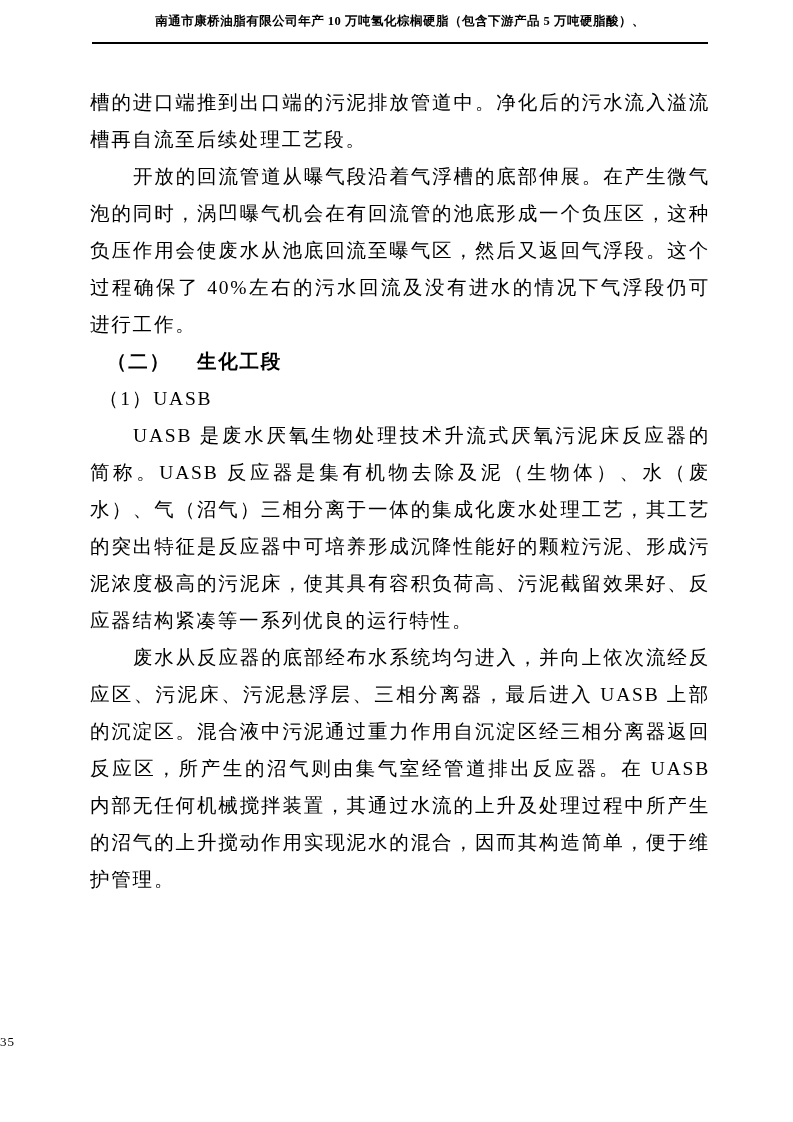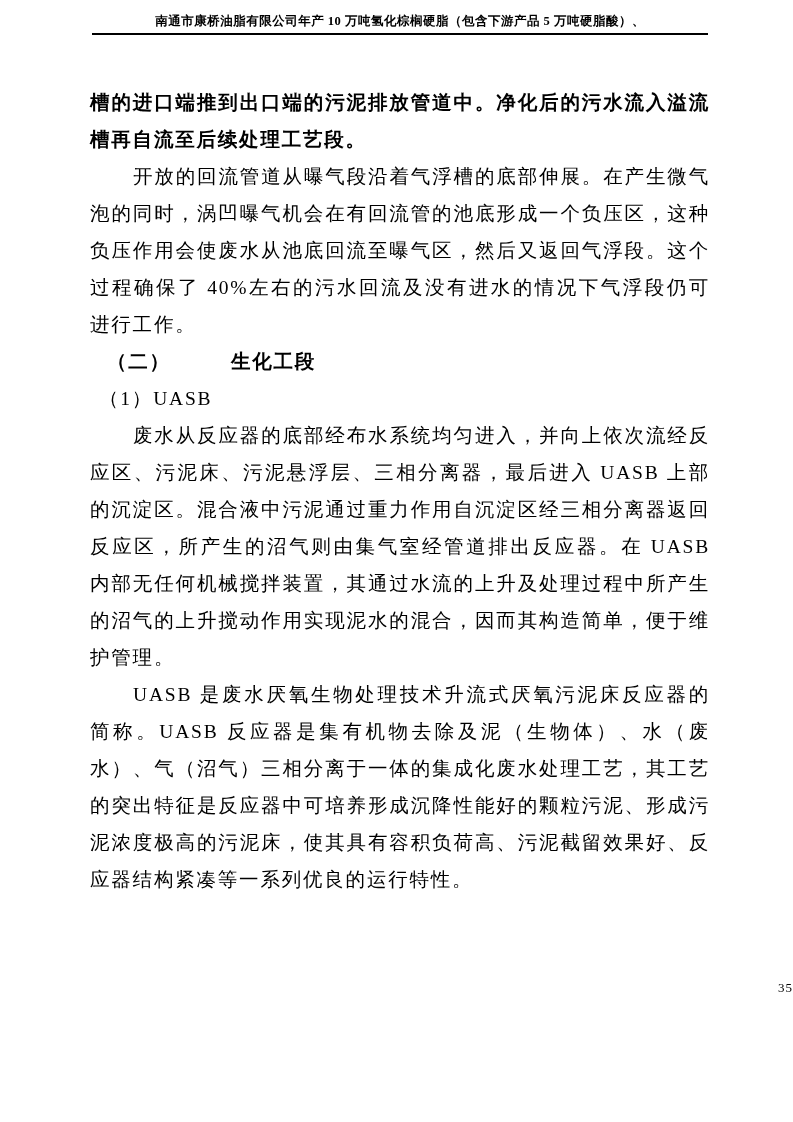--- a/index.html
+++ b/index.html
@@ -21,58 +21,58 @@
     position: absolute;
     top: 12px;
     left: 92px;
     width: 616px;
     text-align: center;
     font-size: 12.5px;
     line-height: 19px;
     font-weight: 700;
     letter-spacing: 0.5px;
     border-bottom: 2px solid #000000;
-    padding-bottom: 2px;
+    padding-bottom: 11px;
   }
   .header div { white-space: nowrap; }
   
   .body {
     position: absolute;
     top: 84px;
     left: 90px;
     width: 620px;
     font-size: 19.5px;
     line-height: 37px;
     letter-spacing: 1.8px;
     text-align: justify;
   }
   .body p, .body .h2, .body .h3 {
     margin: 0;
     padding: 0;
   }
   .para { text-indent: 43px; }
-  .para.first { text-indent: 0; font-weight: bold; }
+  .para.first { text-indent: 0; }
   .h2 {
     font-weight: 700;
     text-indent: 17px;
     text-align: left;
   }
-  .h2 .h2-title { margin-left: 60px; }
+  .h2 .h2-title { margin-left: 26px; }
   .h3 {
     font-weight: 400;
     text-indent: 9px;
     text-align: left;
   }
   
   .footer {
     position: absolute;
-    top: 980px;
+    top: 1034px;
     left: 0;
     width: 793px;
-    text-align: right;
+    text-align: left;
     font-size: 13px;
     line-height: 16px;
     letter-spacing: 1px;
   }
 </style>
 </head>
 <body>
 
 <div class="page">
 
@@ -84,22 +84,22 @@
     <p class="para first">槽的进口端推到出口端的污泥排放管道中。净化后的污水流入溢流槽再自流至后续处理工艺段。</p>
 
     <p class="para">开放的回流管道从曝气段沿着气浮槽的底部伸展。在产生微气泡的同时，涡凹曝气机会在有回流管的池底形成一个负压区，这种负压作用会使废水从池底回流至曝气区，然后又返回气浮段。这个过程确保了 40%左右的污水回流及没有进水的情况下气浮段仍可进行工作。</p>
 
     <div class="h2">
       <span>（二）</span><span class="h2-title">生化工段</span>
     </div>
 
     <div class="h3">（1）UASB</div>
 
+    <p class="para">UASB 是废水厌氧生物处理技术升流式厌氧污泥床反应器的简称。UASB 反应器是集有机物去除及泥（生物体）、水（废水）、气（沼气）三相分离于一体的集成化废水处理工艺，其工艺的突出特征是反应器中可培养形成沉降性能好的颗粒污泥、形成污泥浓度极高的污泥床，使其具有容积负荷高、污泥截留效果好、反应器结构紧凑等一系列优良的运行特性。</p>
+
     <p class="para">废水从反应器的底部经布水系统均匀进入，并向上依次流经反应区、污泥床、污泥悬浮层、三相分离器，最后进入 UASB 上部的沉淀区。混合液中污泥通过重力作用自沉淀区经三相分离器返回反应区，所产生的沼气则由集气室经管道排出反应器。在 UASB 内部无任何机械搅拌装置，其通过水流的上升及处理过程中所产生的沼气的上升搅动作用实现泥水的混合，因而其构造简单，便于维护管理。</p>
-
-    <p class="para">UASB 是废水厌氧生物处理技术升流式厌氧污泥床反应器的简称。UASB 反应器是集有机物去除及泥（生物体）、水（废水）、气（沼气）三相分离于一体的集成化废水处理工艺，其工艺的突出特征是反应器中可培养形成沉降性能好的颗粒污泥、形成污泥浓度极高的污泥床，使其具有容积负荷高、污泥截留效果好、反应器结构紧凑等一系列优良的运行特性。</p>
 
 
   </div>
 
   <div class="footer">35</div>
 
 </div>
 
 </body></html>

